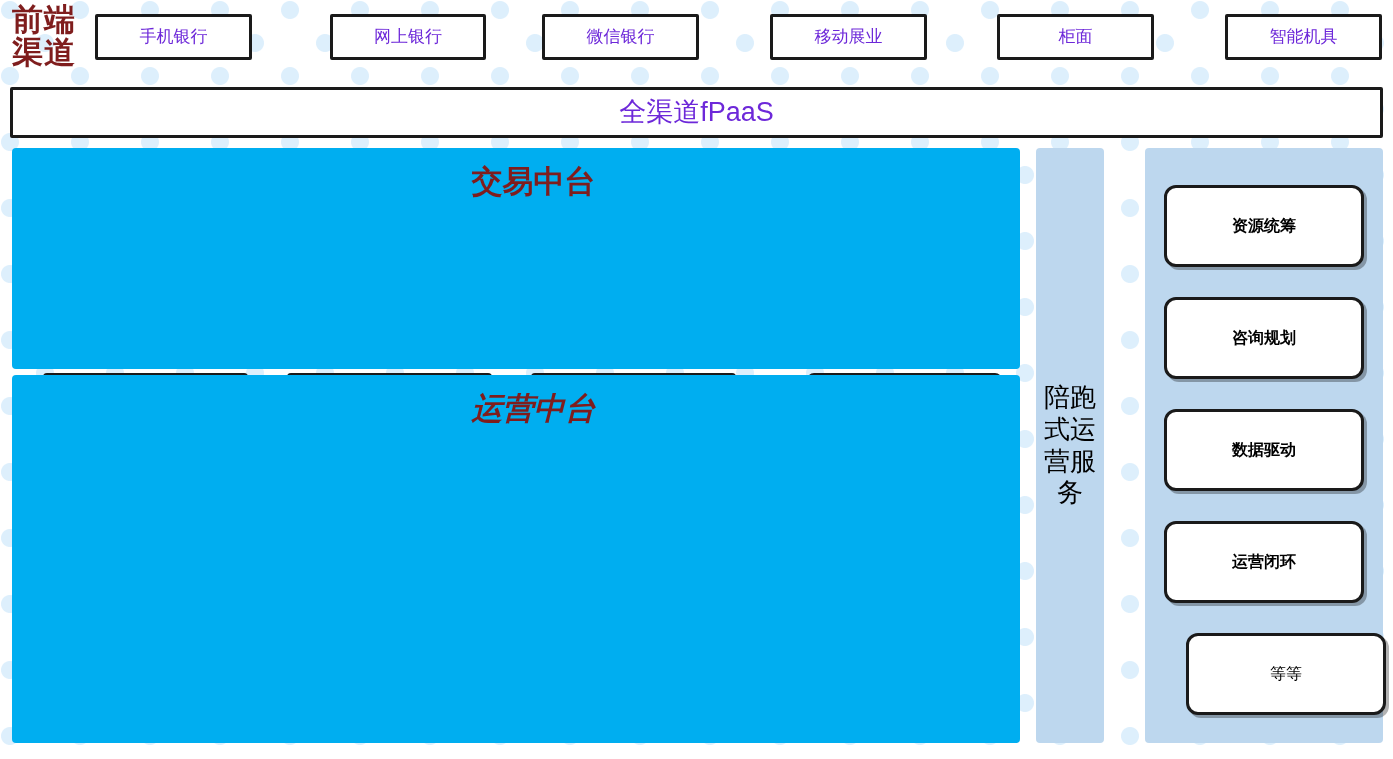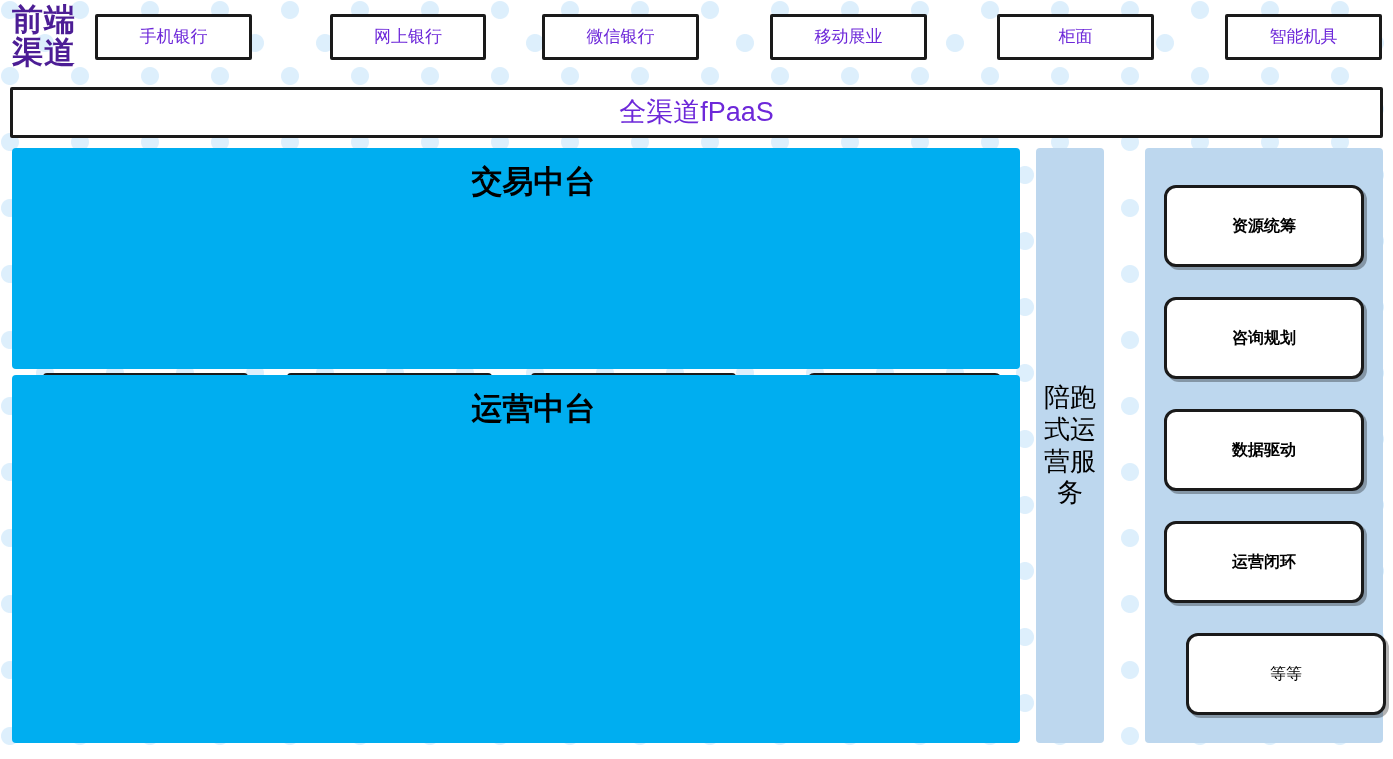--- a/index.html
+++ b/index.html
@@ -52,21 +52,21 @@
 
   
   #channel-label {
     left: 2px; top: 2px; width: 84px; height: 70px;
     display: flex; align-items: center; justify-content: center;
     font-family: "Liberation Serif", serif;
     font-weight: bold;
     font-size: 31px;
     line-height: 1.05;
     letter-spacing: 1px;
-    color: #4c1d95;
+    color: #7f1d1d;
     text-align: center;
   }
   .channel-box {
     top: 14px; height: 46px;
     font-size: 17px;
     border-width: 3px;
     border-radius: 2px;
   }
 
   
@@ -84,25 +84,25 @@
   }
   #trade-panel { left: 12px; top: 148px; width: 1008px; height: 221px; }
   #ops-panel   { left: 12px; top: 375px; width: 1008px; height: 368px; }
   .panel-title {
     position: absolute;
     left: 0; right: 0;
     text-align: center;
     font-family: "Liberation Serif", serif;
     font-weight: bold;
     font-size: 31px;
-    color: #000000;
+    color: #7f1d1d;
     padding-left: 35px;
   }
   #trade-panel .panel-title { top: 13px; }
-  #ops-panel   .panel-title { top: 13px; }
+  #ops-panel   .panel-title { top: 13px; font-style: italic; }
 
   
   .trade-box {
     height: 54px;
     font-size: 16px;
     border-radius: 4px;
   }
   #scene-box {
     left: 795px; top: 225px; width: 195px; height: 134px;
     font-size: 16px;

